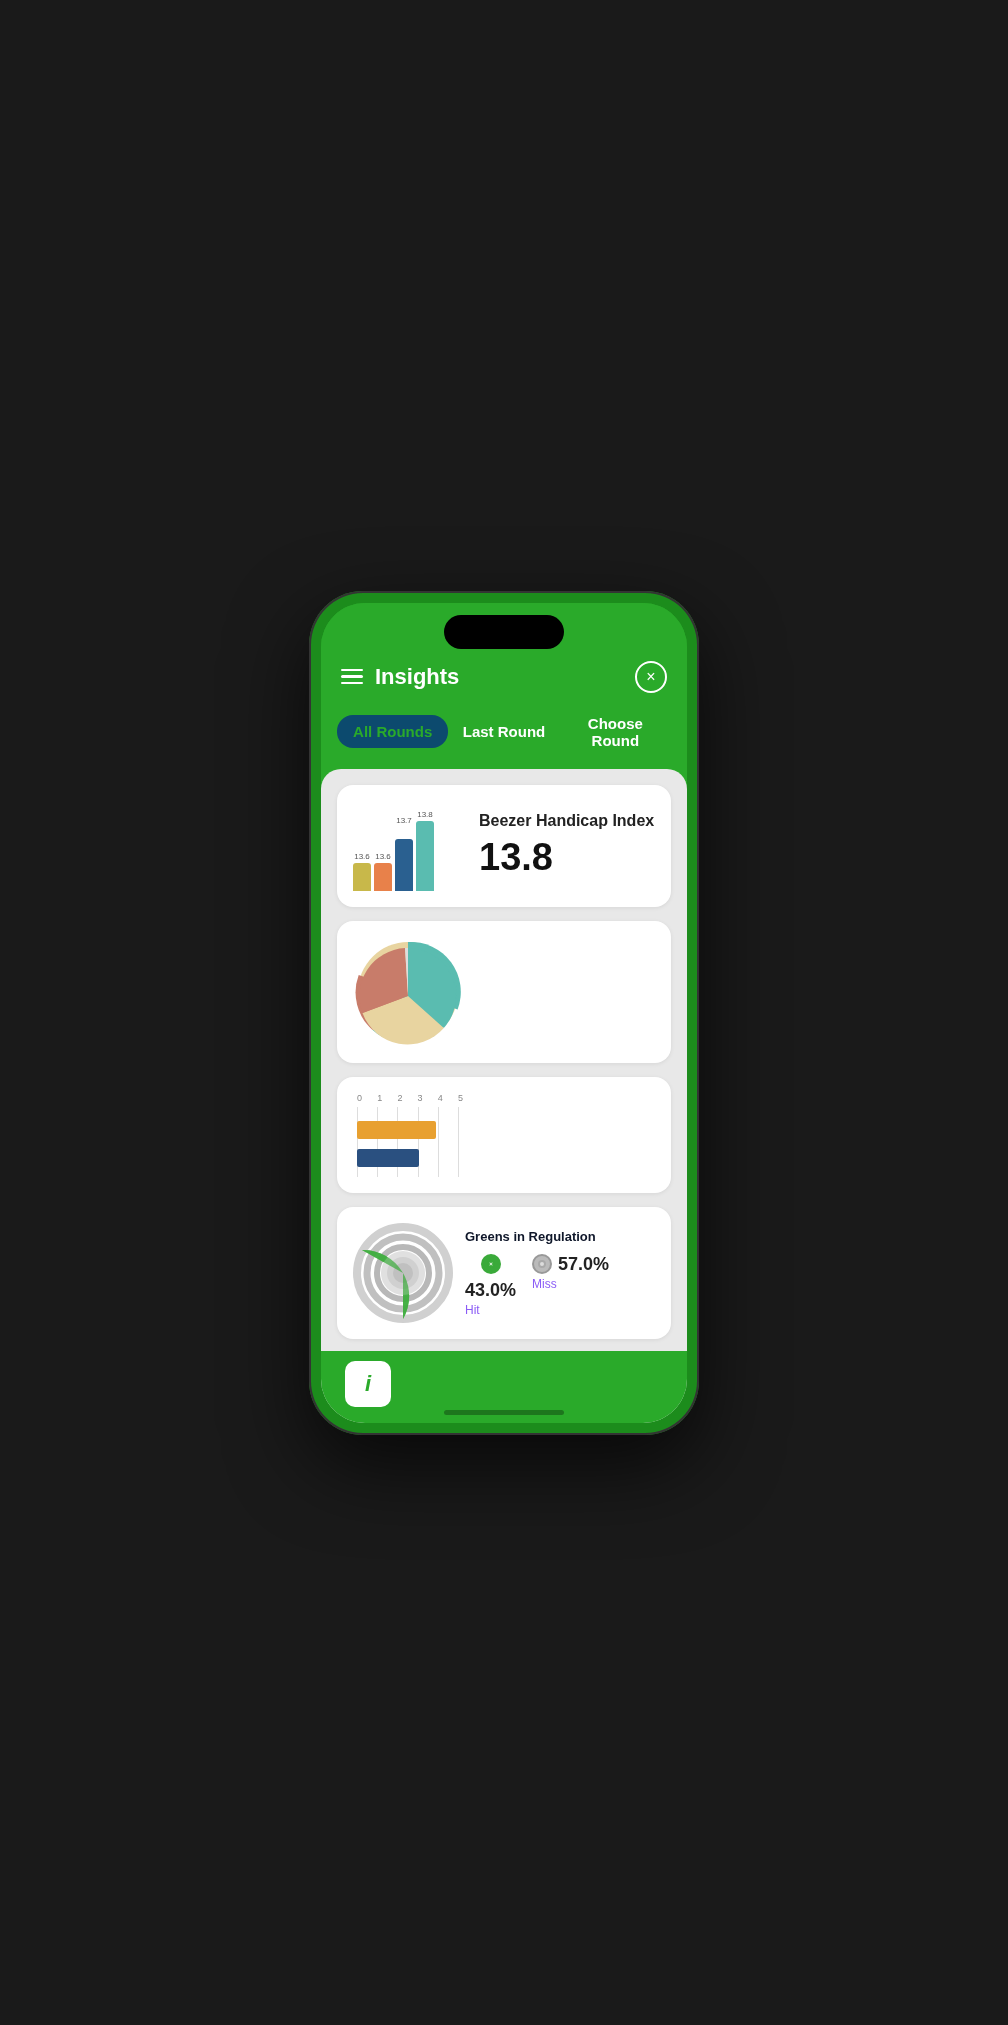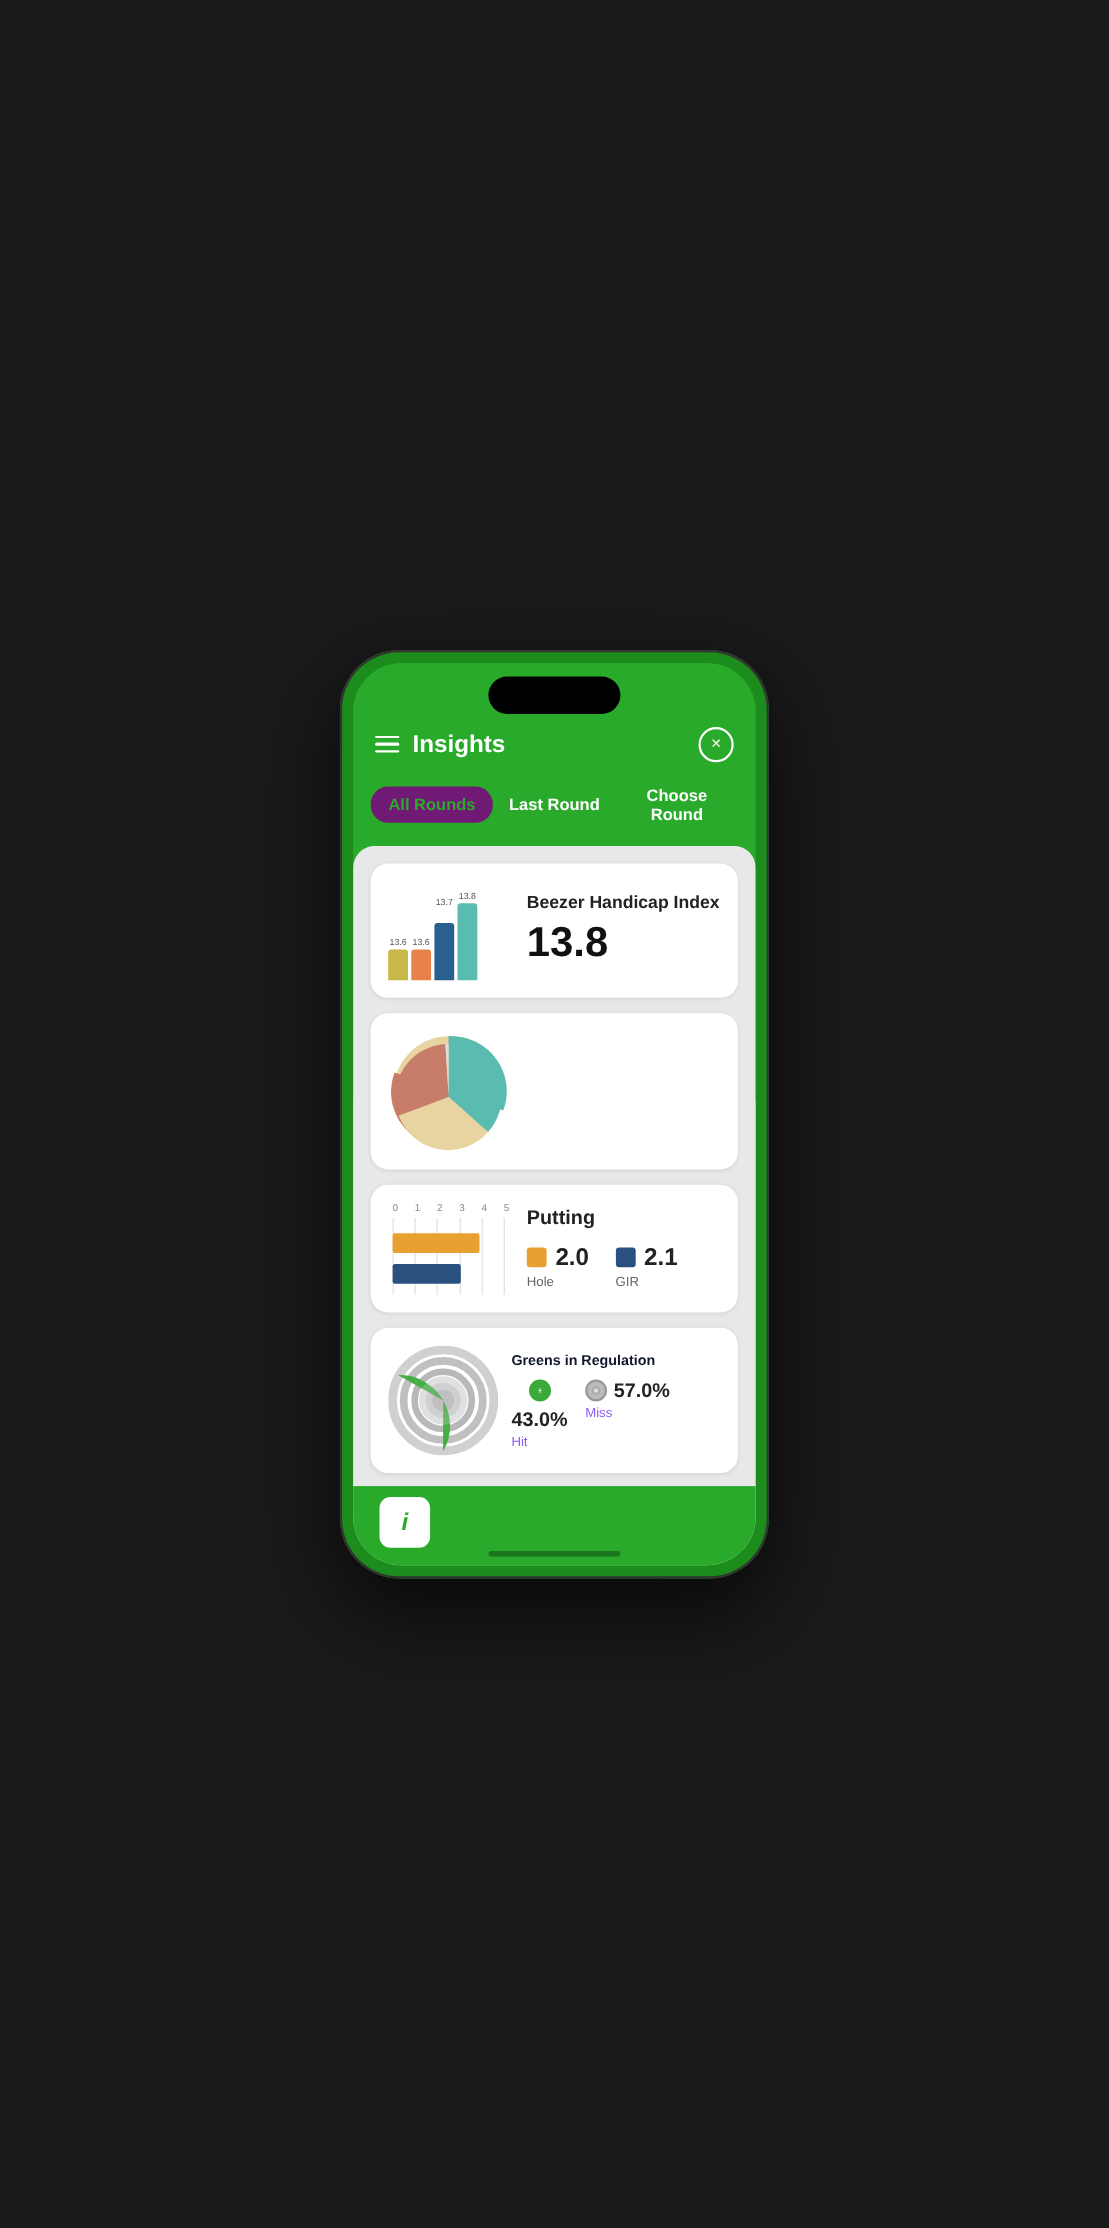--- a/index.html
+++ b/index.html
@@ -120,21 +120,21 @@
       flex: 1;
       text-align: center;
       padding: 8px 4px;
       font-size: 15px;
       font-weight: 600;
       color: #fff;
       cursor: pointer;
       border-radius: 8px;
     }
     .tab.active {
-      background: #701a75;
+      background: #0c4a6e;
       color: #2aaa2a;
       border-radius: 16px;
       text-align: center;
     }
     .content-area {
       flex: 1;
       background: #e8e8e8;
       border-radius: 20px 20px 0 0;
       overflow-y: auto;
       padding: 16px 16px 80px;
@@ -466,39 +466,20 @@
               <div style="width:1px;background:#ddd;height:100%;"></div>
               <div style="width:1px;background:#ddd;height:100%;"></div>
               <div style="width:1px;background:#ddd;height:100%;"></div>
               <div style="width:1px;background:#ddd;height:100%;"></div>
               <div style="width:1px;background:#ddd;height:100%;"></div>
             </div>
 
             <div style="position:absolute;top:14px;left:4px;width:72%;height:18px;background:#e8a030;border-radius:2px;"></div>
 
             <div style="position:absolute;top:42px;left:4px;width:56%;height:18px;background:#2a5080;border-radius:2px;"></div>
-          </div>
-        </div>
-        <div class="putting-info">
-          <div class="putting-title">Putting</div>
-          <div class="putting-stats">
-            <div class="putting-stat">
-              <div class="stat-with-icon">
-                <div class="stat-swatch" style="background:#e8a030;"></div>
-                <span class="putting-value">2.0</span>
-              </div>
-              <span class="putting-label">Hole</span>
-            </div>
-            <div class="putting-stat">
-              <div class="stat-with-icon">
-                <div class="stat-swatch" style="background:#2a5080;"></div>
-                <span class="putting-value">2.1</span>
-              </div>
-              <span class="putting-label">GIR</span>
-            </div>
           </div>
         </div>
       </div>
 
       <div class="card gir-card">
         <div class="gir-chart">
           
           <svg width="100" height="100" viewBox="0 0 100 100">
 
             <circle cx="50" cy="50" r="46" fill="none" stroke="#d0d0d0" stroke-width="8"></circle>

